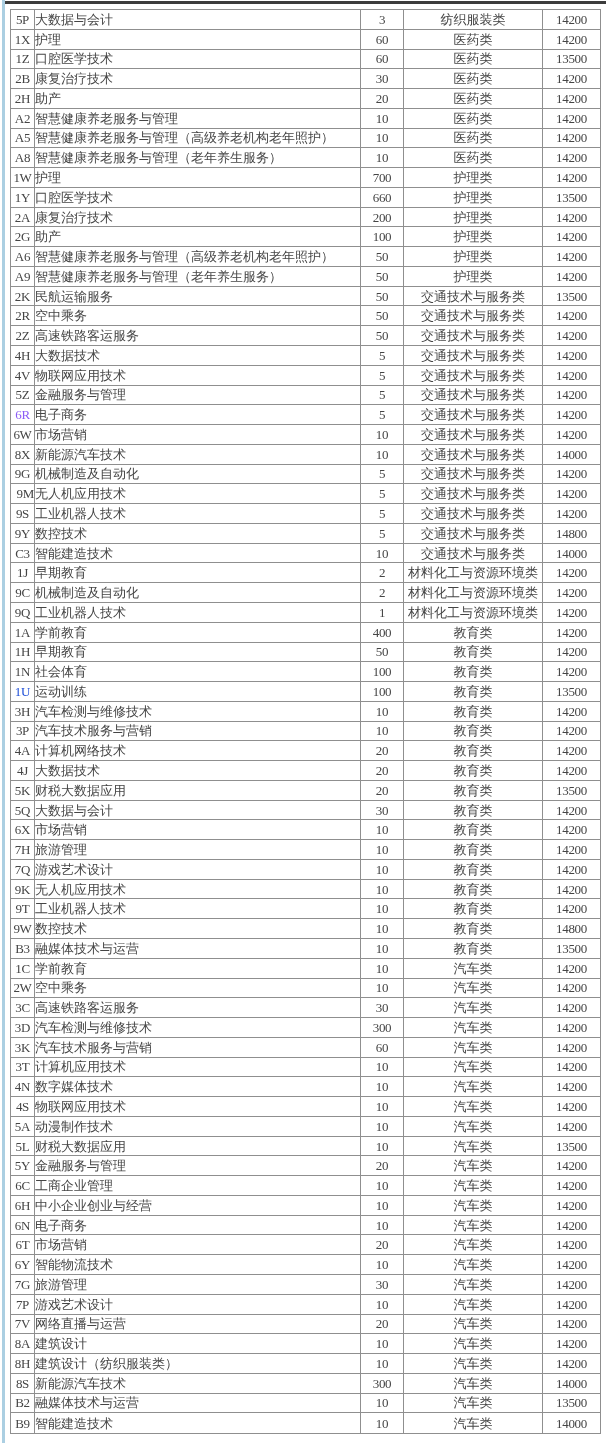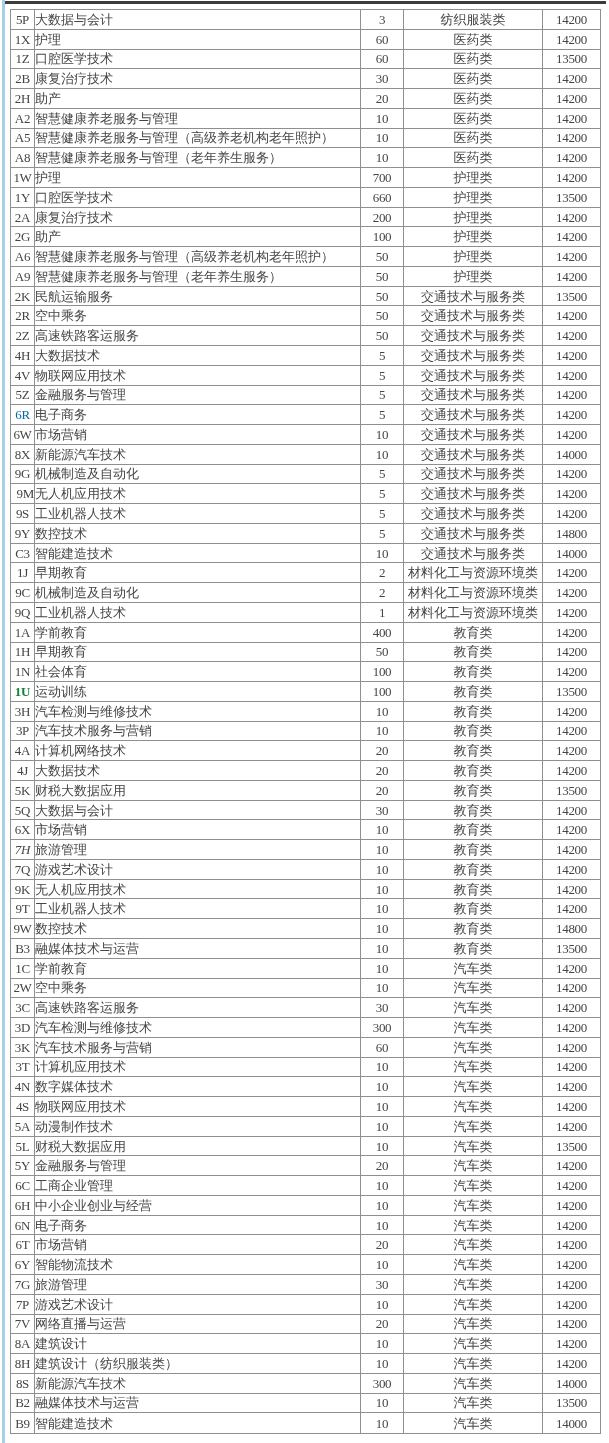--- a/index.html
+++ b/index.html
@@ -188,21 +188,21 @@
         <td class="fee" style="border-color: rgb(143, 143, 143); color: rgb(69, 69, 69);">14200</td>
       </tr>
       <tr>
         <td class="code" style="border-color: rgb(143, 143, 143); color: rgb(69, 69, 69);">5Z</td>
         <td class="name" style="border-color: rgb(143, 143, 143); color: rgb(69, 69, 69);">金融服务与管理</td>
         <td class="quota" style="border-color: rgb(143, 143, 143); color: rgb(69, 69, 69);">5</td>
         <td class="category" style="border-color: rgb(143, 143, 143); color: rgb(69, 69, 69);">交通技术与服务类</td>
         <td class="fee" style="border-color: rgb(143, 143, 143); color: rgb(69, 69, 69);">14200</td>
       </tr>
       <tr>
-        <td class="code" style="border-color: rgb(143, 143, 143); color: #0369a1;">6R</td>
+        <td class="code" style="border-color: rgb(143, 143, 143); color: #8b5cf6;">6R</td>
         <td class="name" style="border-color: rgb(143, 143, 143); color: rgb(69, 69, 69);">电子商务</td>
         <td class="quota" style="border-color: rgb(143, 143, 143); color: rgb(69, 69, 69);">5</td>
         <td class="category" style="border-color: rgb(143, 143, 143); color: rgb(69, 69, 69);">交通技术与服务类</td>
         <td class="fee" style="border-color: rgb(143, 143, 143); color: rgb(69, 69, 69);">14200</td>
       </tr>
       <tr>
         <td class="code" style="border-color: rgb(143, 143, 143); color: rgb(69, 69, 69);">6W</td>
         <td class="name" style="border-color: rgb(143, 143, 143); color: rgb(69, 69, 69);">市场营销</td>
         <td class="quota" style="border-color: rgb(143, 143, 143); color: rgb(69, 69, 69);">10</td>
         <td class="category" style="border-color: rgb(143, 143, 143); color: rgb(69, 69, 69);">交通技术与服务类</td>
@@ -286,21 +286,21 @@
         <td class="fee" style="border-color: rgb(143, 143, 143); color: rgb(69, 69, 69);">14200</td>
       </tr>
       <tr>
         <td class="code" style="border-color: rgb(143, 143, 143); color: rgb(69, 69, 69);">1N</td>
         <td class="name" style="border-color: rgb(143, 143, 143); color: rgb(69, 69, 69);">社会体育</td>
         <td class="quota" style="border-color: rgb(143, 143, 143); color: rgb(69, 69, 69);">100</td>
         <td class="category" style="border-color: rgb(143, 143, 143); color: rgb(69, 69, 69);">教育类</td>
         <td class="fee" style="border-color: rgb(143, 143, 143); color: rgb(69, 69, 69);">14200</td>
       </tr>
       <tr>
-        <td class="code" style="border-color: rgb(143, 143, 143); color: #15803d; font-weight: bold;">1U</td>
+        <td class="code" style="border-color: rgb(143, 143, 143); color: #1d4ed8;">1U</td>
         <td class="name" style="border-color: rgb(143, 143, 143); color: rgb(69, 69, 69);">运动训练</td>
         <td class="quota" style="border-color: rgb(143, 143, 143); color: rgb(69, 69, 69);">100</td>
         <td class="category" style="border-color: rgb(143, 143, 143); color: rgb(69, 69, 69);">教育类</td>
         <td class="fee" style="border-color: rgb(143, 143, 143); color: rgb(69, 69, 69);">13500</td>
       </tr>
       <tr>
         <td class="code" style="border-color: rgb(143, 143, 143); color: rgb(69, 69, 69);">3H</td>
         <td class="name" style="border-color: rgb(143, 143, 143); color: rgb(69, 69, 69);">汽车检测与维修技术</td>
         <td class="quota" style="border-color: rgb(143, 143, 143); color: rgb(69, 69, 69);">10</td>
         <td class="category" style="border-color: rgb(143, 143, 143); color: rgb(69, 69, 69);">教育类</td>
@@ -342,21 +342,21 @@
         <td class="fee" style="border-color: rgb(143, 143, 143); color: rgb(69, 69, 69);">14200</td>
       </tr>
       <tr>
         <td class="code" style="border-color: rgb(143, 143, 143); color: rgb(69, 69, 69);">6X</td>
         <td class="name" style="border-color: rgb(143, 143, 143); color: rgb(69, 69, 69);">市场营销</td>
         <td class="quota" style="border-color: rgb(143, 143, 143); color: rgb(69, 69, 69);">10</td>
         <td class="category" style="border-color: rgb(143, 143, 143); color: rgb(69, 69, 69);">教育类</td>
         <td class="fee" style="border-color: rgb(143, 143, 143); color: rgb(69, 69, 69);">14200</td>
       </tr>
       <tr>
-        <td class="code" style="border-color: rgb(143, 143, 143); color: rgb(69, 69, 69); font-style: italic;">7H</td>
+        <td class="code" style="border-color: rgb(143, 143, 143); color: rgb(69, 69, 69);">7H</td>
         <td class="name" style="border-color: rgb(143, 143, 143); color: rgb(69, 69, 69);">旅游管理</td>
         <td class="quota" style="border-color: rgb(143, 143, 143); color: rgb(69, 69, 69);">10</td>
         <td class="category" style="border-color: rgb(143, 143, 143); color: rgb(69, 69, 69);">教育类</td>
         <td class="fee" style="border-color: rgb(143, 143, 143); color: rgb(69, 69, 69);">14200</td>
       </tr>
       <tr>
         <td class="code" style="border-color: rgb(143, 143, 143); color: rgb(69, 69, 69);">7Q</td>
         <td class="name" style="border-color: rgb(143, 143, 143); color: rgb(69, 69, 69);">游戏艺术设计</td>
         <td class="quota" style="border-color: rgb(143, 143, 143); color: rgb(69, 69, 69);">10</td>
         <td class="category" style="border-color: rgb(143, 143, 143); color: rgb(69, 69, 69);">教育类</td>

